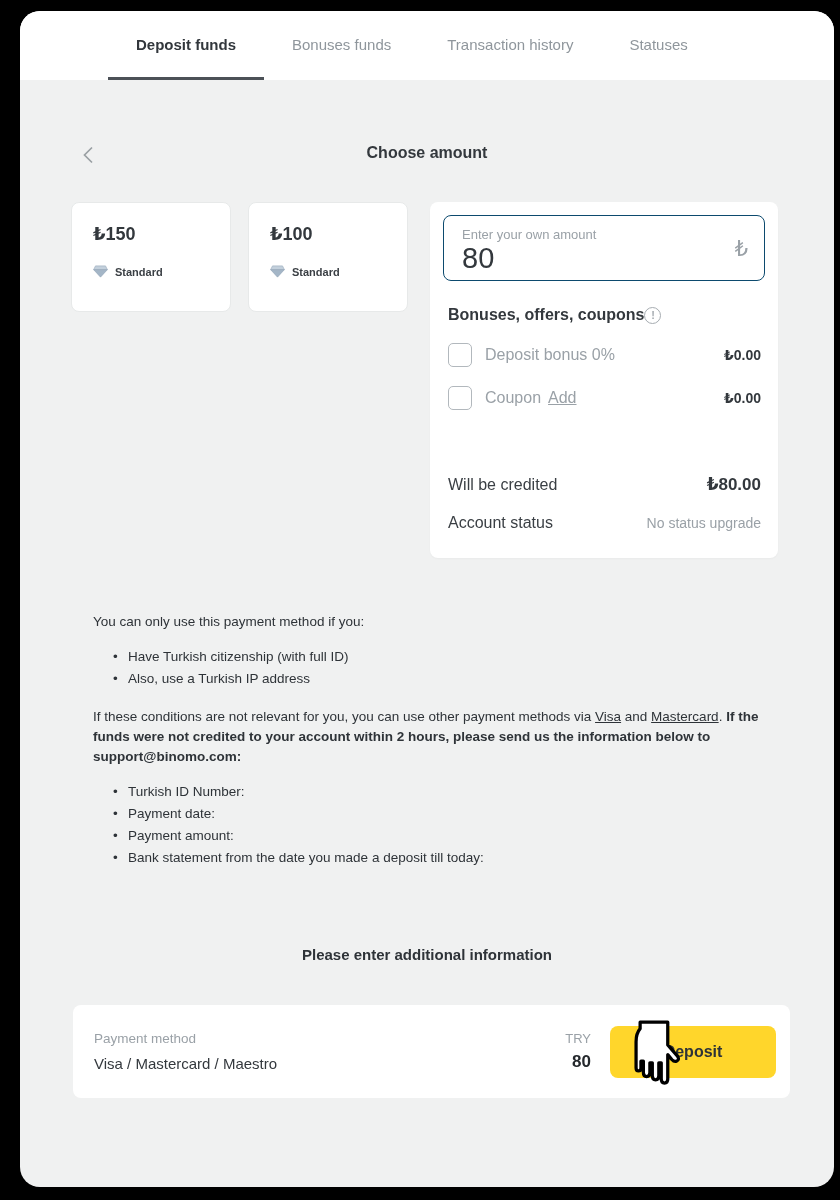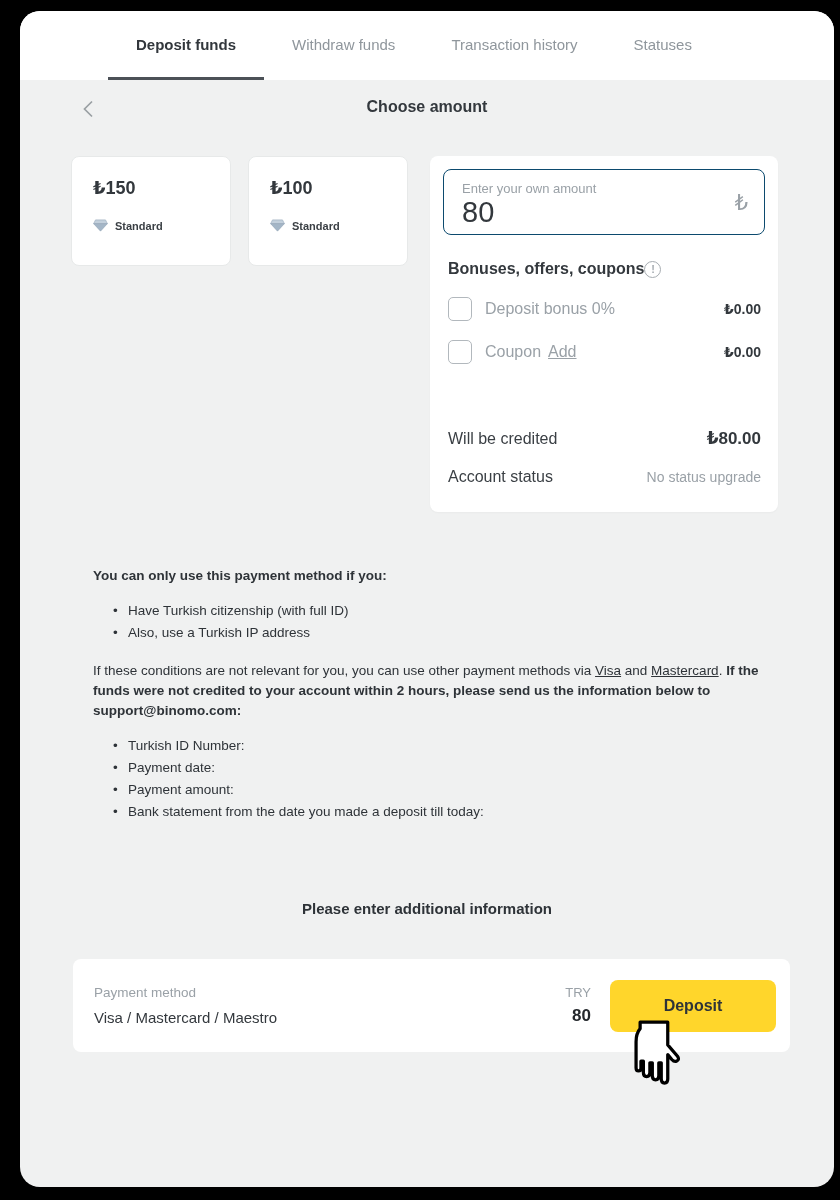--- a/index.html
+++ b/index.html
@@ -24,21 +24,21 @@
     border-radius:20px;background:var(--body-bg);overflow:hidden;
   }
   
   .tabs-bar{height:69px;background:#ffffff;display:flex;align-items:stretch;padding-left:88px;}
   .tab{
     display:flex;align-items:center;padding:0 28px;font-size:15px;
     color:var(--tab-inactive);cursor:pointer;border-bottom:3px solid transparent;
   }
   .tab.active{color:#32373c;font-weight:bold;border-bottom-color:#4c5157;}
   
-  .page-head{position:relative;margin-top:18px;height:22px;text-align:center;}
+  .page-head{position:relative;margin-top:64px;height:22px;text-align:center;}
   .back-btn{position:absolute;left:58px;top:1px;width:20px;height:20px;display:flex;align-items:center;justify-content:center;cursor:pointer;}
   .page-title{font-size:16px;font-weight:bold;color:var(--text-dark);}
   
   .content-row{display:flex;align-items:flex-start;margin:36px 0 0 51px;}
   .preset-card{
     width:160px;height:110px;background:#fff;border:1px solid var(--card-border);
     border-radius:8px;padding:20px 0 0 21px;cursor:pointer;
   }
   .preset-card + .preset-card{margin-left:17px;}
   .preset-amount{font-size:18px;font-weight:bold;color:var(--text-dark);}
@@ -68,21 +68,21 @@
   .check-row .lbl{margin-left:13px;font-size:16px;color:var(--text-gray);}
   .check-row .lnk{margin-left:7px;font-size:16px;color:var(--text-gray);text-decoration:underline;cursor:pointer;}
   .check-row .val{margin-left:auto;font-size:14px;font-weight:bold;color:var(--text-dark);}
   .summary{margin-top:64px;padding:0 4px 0 5px;}
   .summary-row{display:flex;align-items:baseline;justify-content:space-between;margin-top:19px;}
   .summary-row .lbl{font-size:16px;color:#3a3f44;}
   .summary-row .val-bold{font-size:17px;font-weight:bold;color:var(--text-dark);}
   .summary-row .val-muted{font-size:14px;color:var(--text-gray);margin-left:27px;}
   
   .info-block{margin:56px 70px 0 73px;font-size:13.5px;color:#2e3338;}
-  .info-intro{font-weight:bold;margin-bottom:17px;}
+  .info-intro{font-weight:normal;margin-bottom:17px;}
   .cond-list,.req-list{list-style:none;}
   .cond-list li,.req-list li{position:relative;padding-left:35px;line-height:22px;}
   .req-list li{line-height:19px;padding-bottom:3px;}
   .cond-list li::before,.req-list li::before{content:"•";position:absolute;left:20px;color:#2e3338;}
   .info-para{margin-top:17px;line-height:20px;}
   .info-para .bold{font-weight:bold;}
   .text-link{text-decoration:underline;cursor:pointer;}
   .req-list{margin-top:15px;}
   
   .add-title{margin-top:76px;text-align:center;font-size:15px;font-weight:bold;color:#2e3338;}
@@ -111,21 +111,21 @@
   
   .cursor{position:absolute;left:632px;top:1018px;z-index:10;pointer-events:none;}
 </style>
 </head>
 <body>
 
 <div class="window">
 
   <div class="tabs-bar">
     <div class="tab active">Deposit funds</div>
-    <div class="tab">Withdraw funds</div>
+    <div class="tab">Bonuses funds</div>
     <div class="tab">Transaction history</div>
     <div class="tab">Statuses</div>
   </div>
 
   <div class="page-head">
     <div class="back-btn">
       <svg width="11" height="18" viewBox="0 0 11 18">
           <polyline points="9,1.5 1.5,9 9,16.5" fill="none" stroke="#9aa0a3" stroke-width="1.7"></polyline>
         </svg>
     </div>

